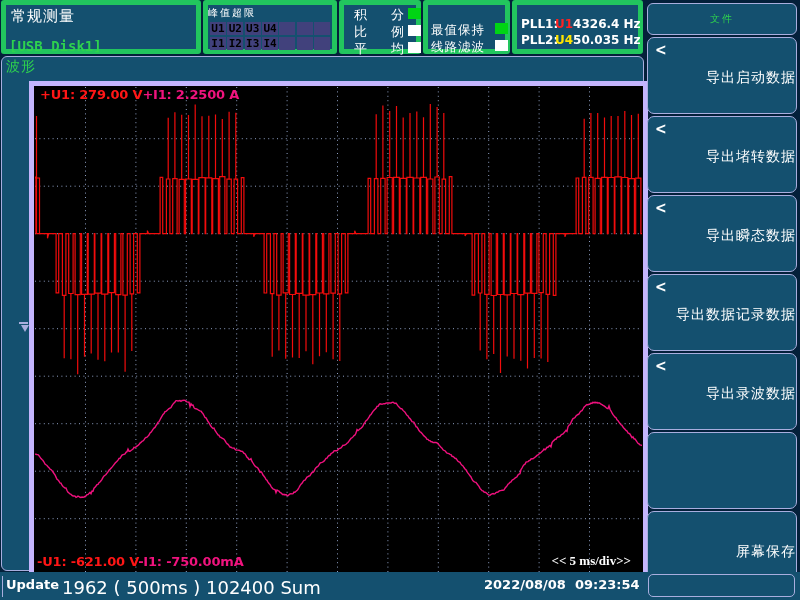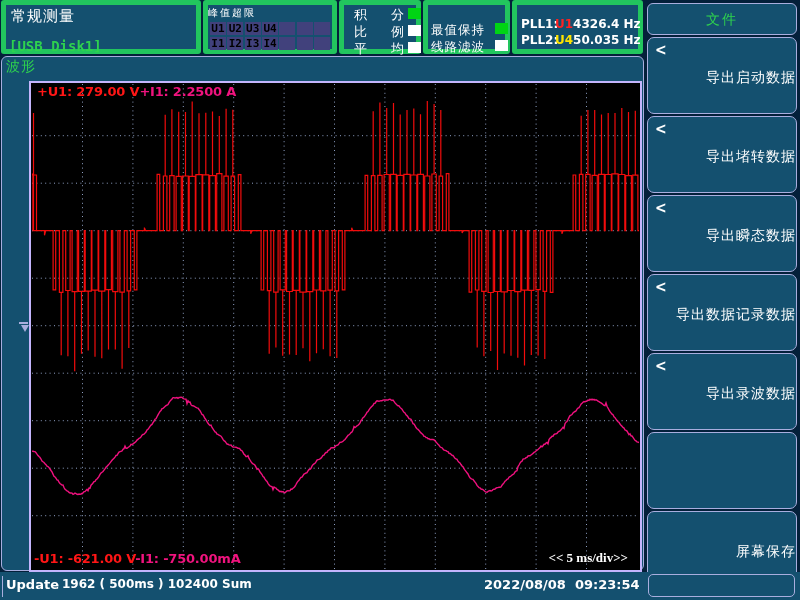--- a/index.html
+++ b/index.html
@@ -37,43 +37,43 @@
   .pll-src{width:24px;}
   .pll-val{flex:1;text-align:right;color:#fff;white-space:nowrap;}
   
   .wavepanel{position:absolute;left:1px;top:56px;width:643px;height:515px;background:#14506f;
              border:1px solid #a9aede;border-radius:6px;box-sizing:border-box;}
   .wavetitle{position:absolute;left:4px;top:1px;color:#2ed24e;font-size:14px;letter-spacing:1px;}
   .trigmark{position:absolute;left:17px;top:265px;width:9px;height:10px;border-top:2px solid #a9aede;}
   .trigmark i{position:absolute;left:2px;top:1px;width:0;height:0;border-left:4px solid transparent;
               border-right:4px solid transparent;border-top:7px solid #a9aede;}
   #plot{position:absolute;left:27px;top:24px;width:609px;height:487px;background:#000;
-        border:2px solid #c4b5fd;box-sizing:content-box;}
+        border:5px solid #c4b5fd;box-sizing:content-box;}
   #plot svg{position:absolute;left:1px;top:1px;}
   .lblTL{position:absolute;left:6px;top:1px;font-weight:bold;font-size:13px;letter-spacing:-0.2px;white-space:nowrap;}
   .lblBL{position:absolute;left:3px;bottom:4px;font-weight:bold;font-size:13px;letter-spacing:-0.2px;white-space:nowrap;}
   .lbl-u{color:#ff1616;} .lbl-i{color:#f0137e;}
   .lblTB{position:absolute;right:12px;bottom:4px;color:#fff;font-weight:bold;font-size:13px;white-space:nowrap;font-family:Liberation Serif, serif;}
   
   .sidebar{position:absolute;left:646px;top:0;width:154px;height:600px;}
   .side-header{position:absolute;left:1px;top:3px;width:150px;height:32px;background:#14506f;
                border:1px solid #a9aede;border-radius:6px;box-sizing:border-box;color:#2ed24e;
-               font-size:14px;letter-spacing:2px;text-align:center;line-height:30px;}
+               font-size:10px;letter-spacing:2px;text-align:center;line-height:30px;}
   .side-btns{position:absolute;left:1px;top:37px;width:150px;}
   .sbtn{position:relative;height:77px;margin-bottom:2px;background:#14506f;border:1px solid #a9aede;
         border-radius:7px;box-sizing:border-box;cursor:pointer;}
   .sbtn-arrow{position:absolute;left:7px;top:3px;color:#fff;font-weight:900;font-size:14px;
               transform:scaleY(1.15);}
   .sbtn-label{position:absolute;left:0;right:0;top:31px;text-align:right;color:#fff;font-size:14px;
               letter-spacing:1px;white-space:nowrap;}
   
   .statusbar{position:absolute;left:0;top:572px;width:800px;height:28px;background:#14506f;}
   .sb-tick{position:absolute;left:2px;top:4px;width:1px;height:21px;background:#a9aede;}
   .sb-update{position:absolute;left:6px;top:5px;color:#fff;font-weight:bold;font-size:13px;}
-  .sb-val{position:absolute;left:62px;top:5px;color:#fff;font-weight:bold;font-size:12px;white-space:nowrap;}
+  .sb-val{position:absolute;left:62px;top:5px;color:#fff;font-weight:normal;font-size:18px;white-space:nowrap;}
   .sb-date{position:absolute;left:484px;top:5px;color:#fff;font-weight:bold;font-size:13px;white-space:pre;}
   .sb-box{position:absolute;left:648px;top:2px;width:147px;height:23px;border:1px solid #a9aede;
           border-radius:5px;box-sizing:border-box;}
 </style>
 </head>
 <body>
 
 <div id="screen">
 
   <div class="box boxA">

